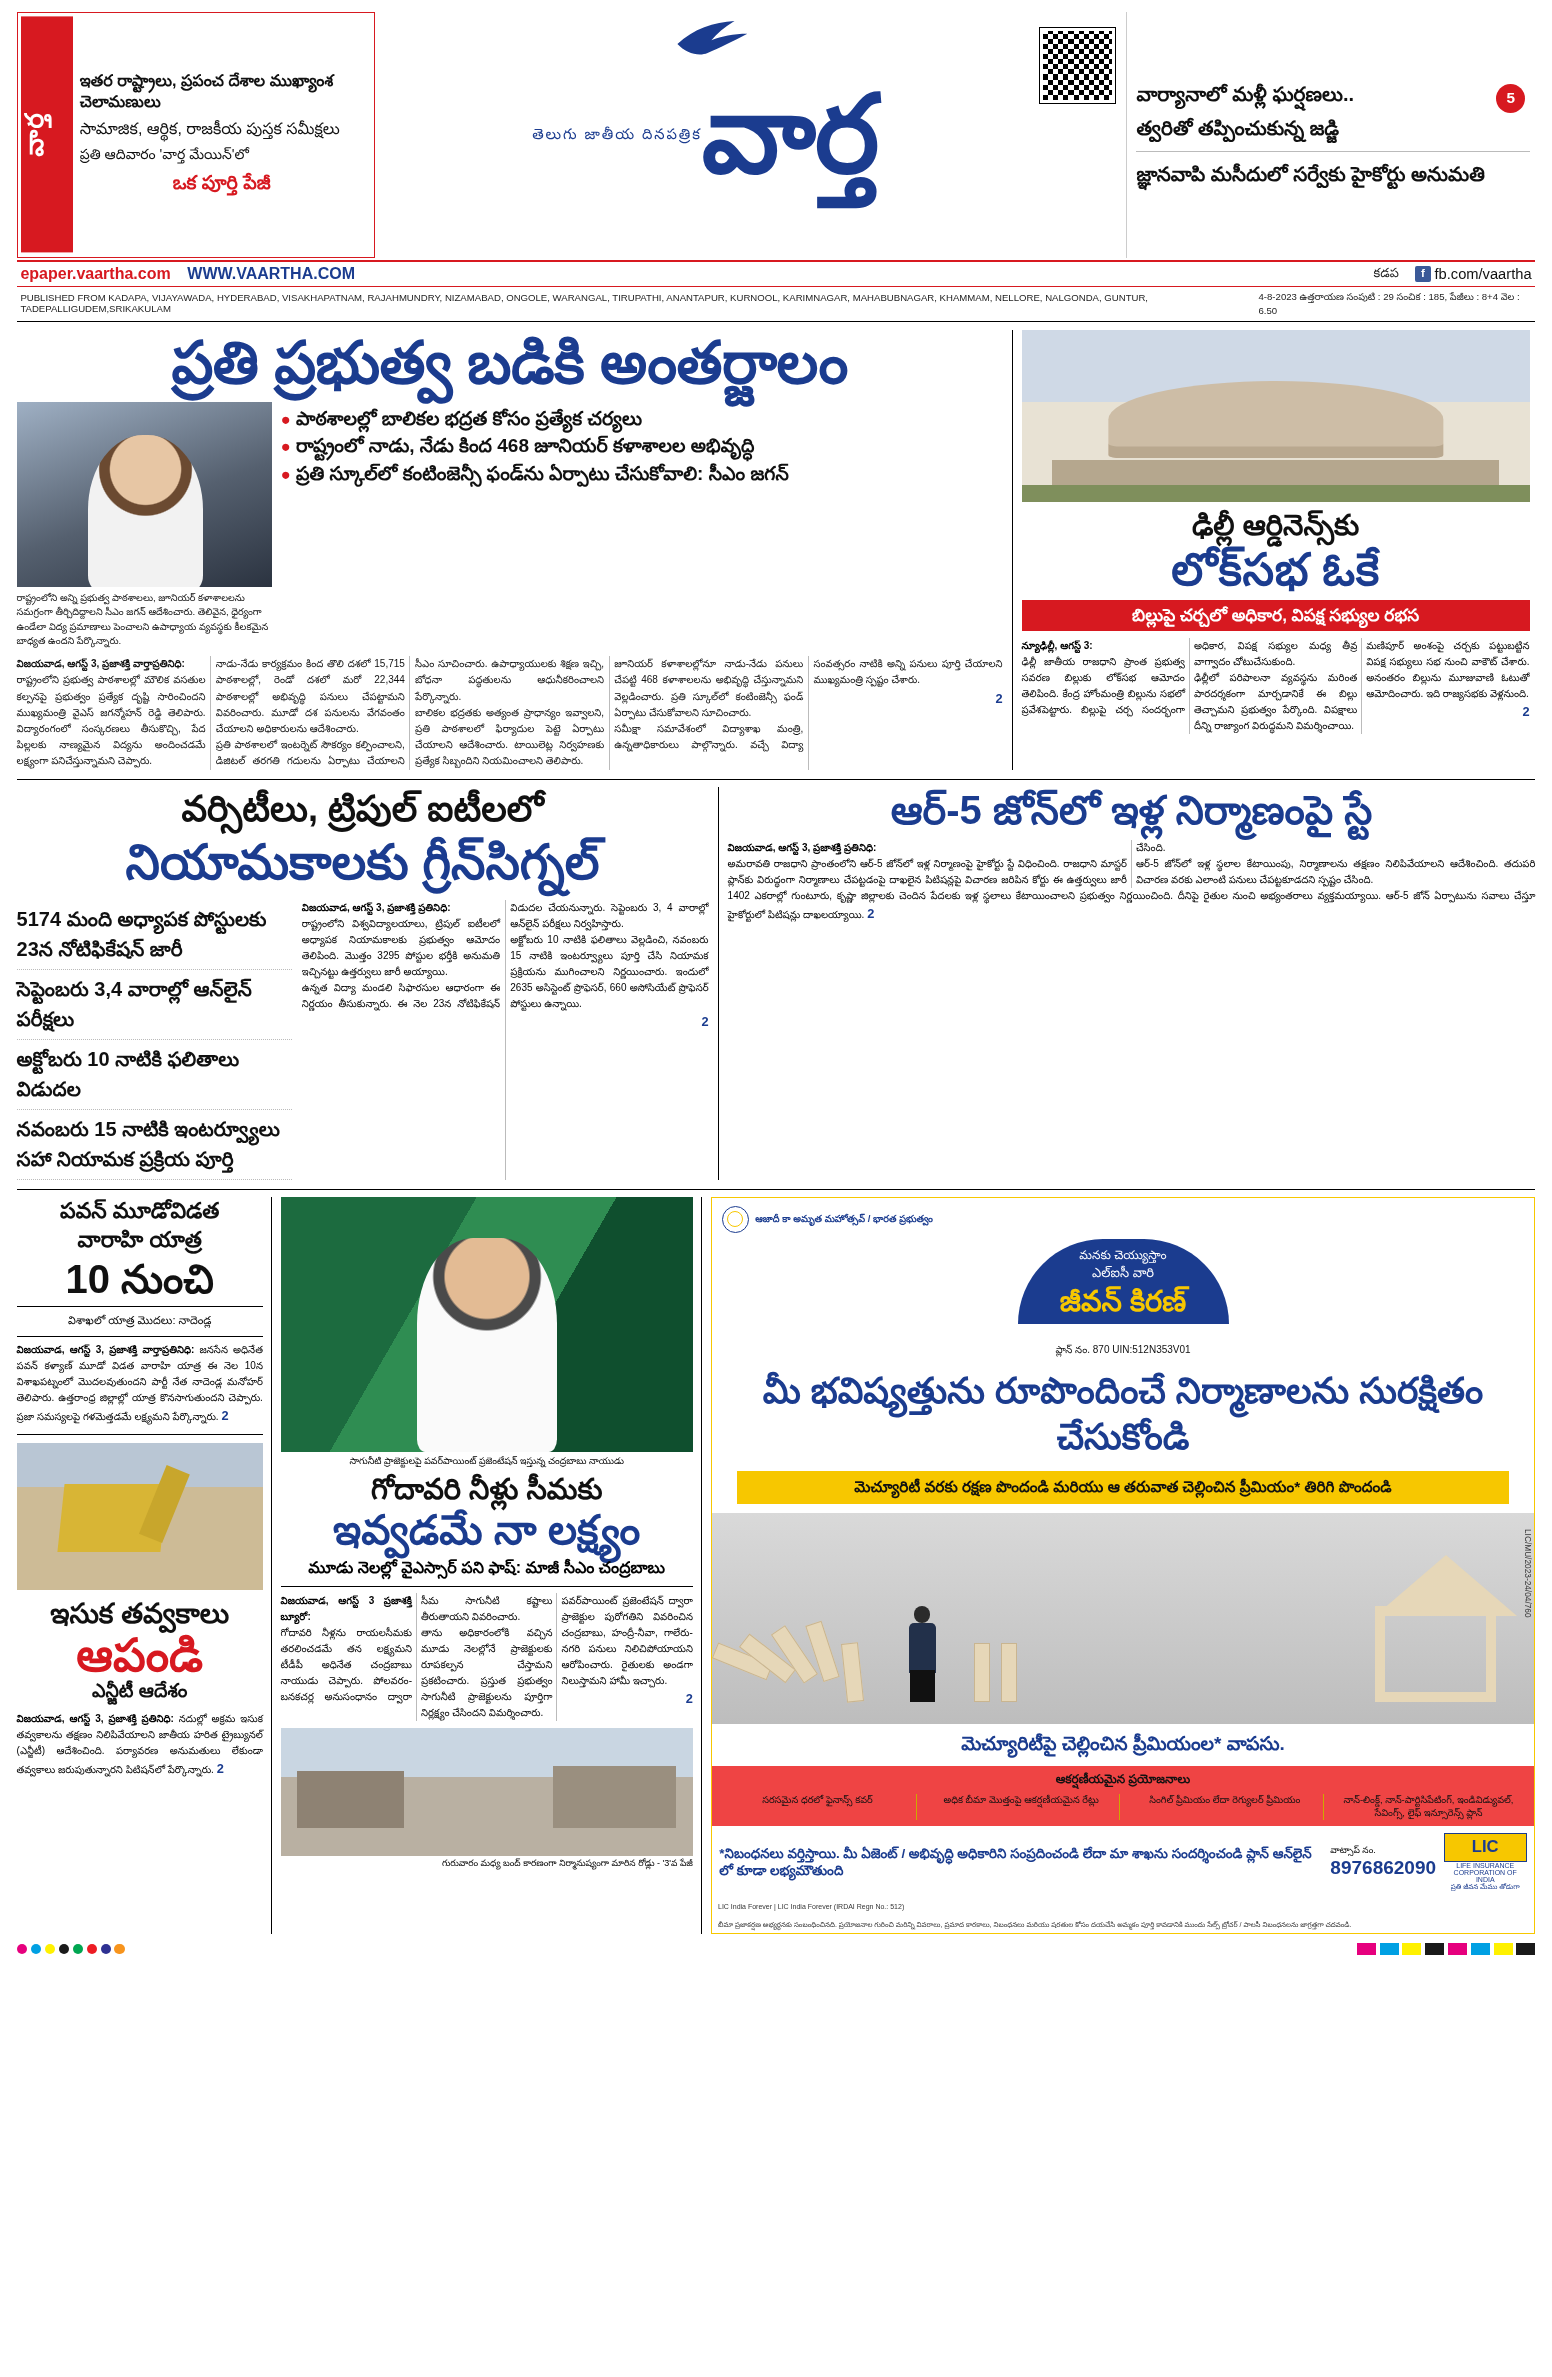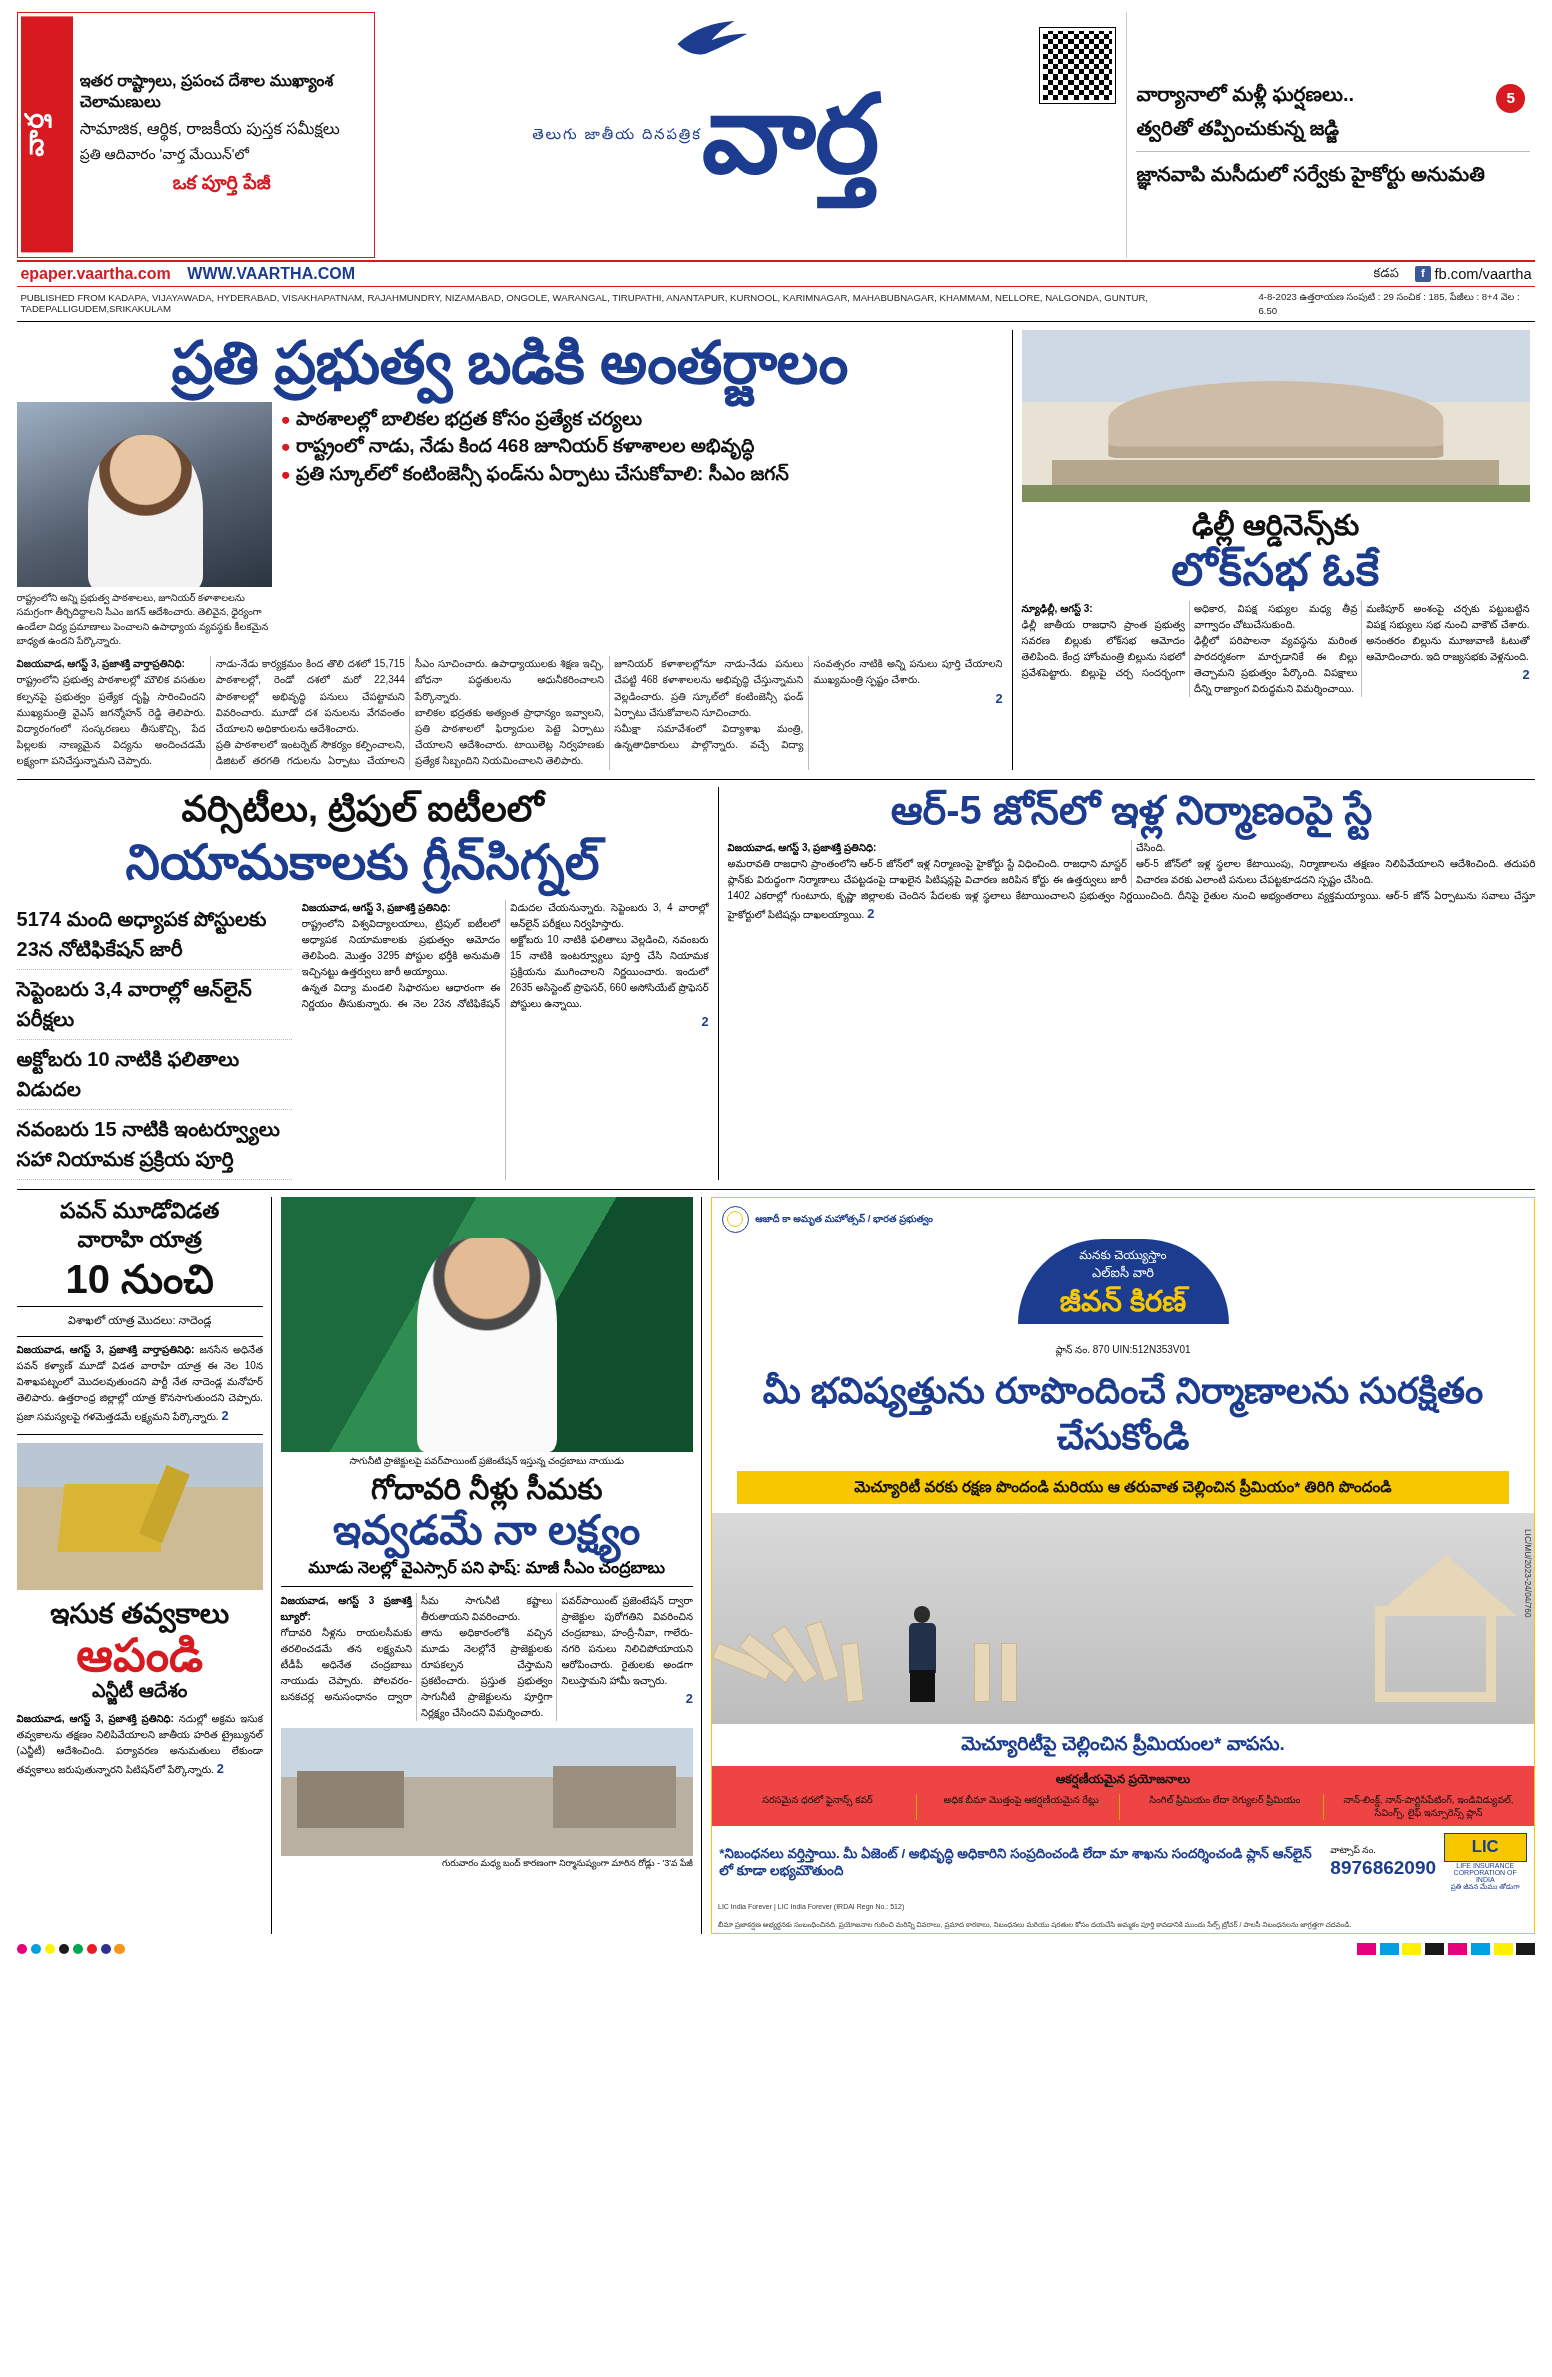--- a/index.html
+++ b/index.html
@@ -513,20 +513,21 @@
     </div>
 
     <div class="rtop">
       <div class="parl-photo">
         <div class="dome"></div>
         <div class="base"></div>
         <div class="lawn"></div>
       </div>
       <h2>ఢిల్లీ ఆర్డినెన్స్‌కు</h2>
       <h3>లోక్‌సభ ఓకే</h3>
+      <div class="redband">బిల్లుపై చర్చలో అధికార, విపక్ష సభ్యుల రభస</div>
       <div class="rtop-body">
         <p style="font-weight:bold">న్యూఢిల్లీ, ఆగస్ట్ 3:</p>
         <p>ఢిల్లీ జాతీయ రాజధాని ప్రాంత ప్రభుత్వ సవరణ బిల్లుకు లోక్‌సభ ఆమోదం తెలిపింది. కేంద్ర హోంమంత్రి బిల్లును సభలో ప్రవేశపెట్టారు. బిల్లుపై చర్చ సందర్భంగా అధికార, విపక్ష సభ్యుల మధ్య తీవ్ర వాగ్వాదం చోటుచేసుకుంది.</p>
         <p>ఢిల్లీలో పరిపాలనా వ్యవస్థను మరింత పారదర్శకంగా మార్చడానికే ఈ బిల్లు తెచ్చామని ప్రభుత్వం పేర్కొంది. విపక్షాలు దీన్ని రాజ్యాంగ విరుద్ధమని విమర్శించాయి.</p>
         <p>మణిపూర్ అంశంపై చర్చకు పట్టుబట్టిన విపక్ష సభ్యులు సభ నుంచి వాకౌట్ చేశారు. అనంతరం బిల్లును మూజువాణి ఓటుతో ఆమోదించారు. ఇది రాజ్యసభకు వెళ్లనుంది.</p>
         <p style="text-align:right"><span class="contd">2</span></p>
       </div>
     </div>
   </div>
 

